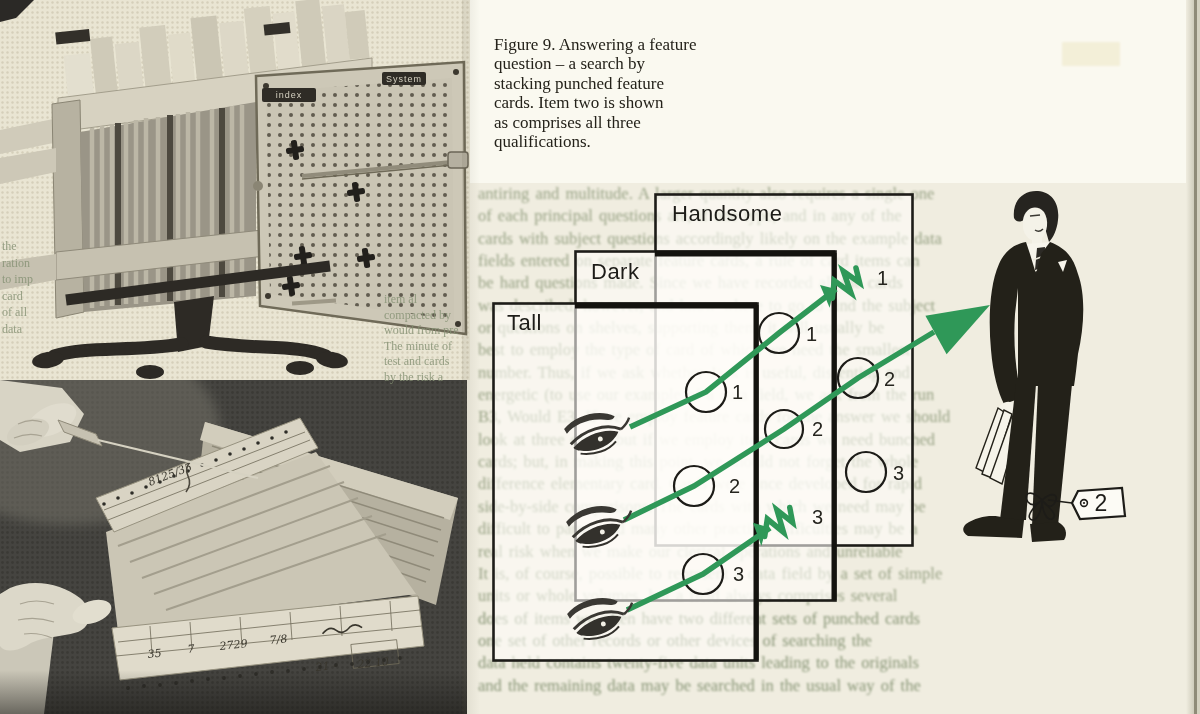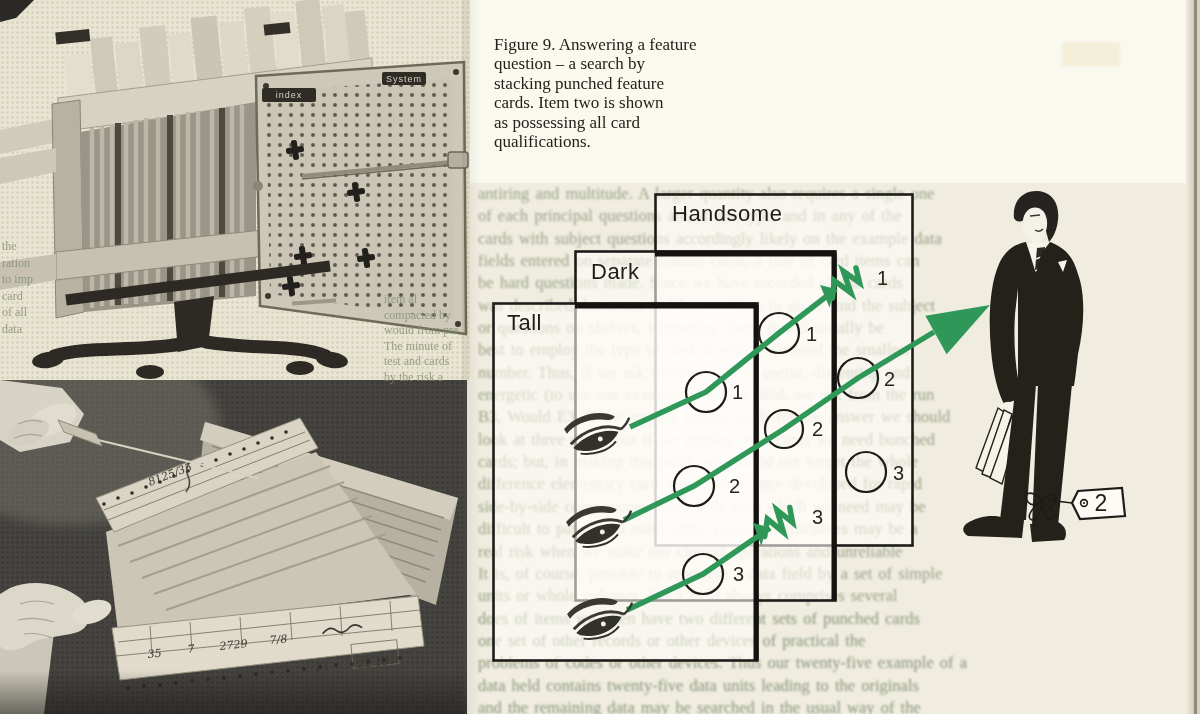--- a/index.html
+++ b/index.html
@@ -299,22 +299,21 @@
     <div>B3, Would E3. If we employ feature cards for the answer we should</div>
     <div>look at three cards, but if we employ item cards we need bunched</div>
     <div>cards; but, in making this point, we should not forget the whole</div>
     <div>difference elementary card. Cards were once developed for rapid</div>
     <div>side-by-side comparisons. The cards with which we need may be</div>
     <div>difficult to parse, and many other practical difficulties may be a</div>
     <div>real risk when we make our clerical operations and unreliable</div>
     <div>It is, of course, possible to represent a data field by a set of simple</div>
     <div>units or whole volumes, but a field always comprises several</div>
     <div>does of items we often have two different sets of punched cards</div>
-    <div>one set of other records or other devices of practical the</div>
-    <div>problems of codes or other devices. Thus our twenty-five example of a</div>
+    <div>one set of other records or other devices of searching the</div>
     <div>data held contains twenty-five data units leading to the originals</div>
     <div>and the remaining data may be searched in the usual way of the</div>
   </div>
   <div class="abs ghost-margin">
     <div>the</div>
     <div>ration</div>
     <div>to imp</div>
     <div>card</div>
     <div>of all</div>
     <div>data</div>
@@ -422,20 +421,20 @@
       <circle cx="146" cy="325" r="1.1" fill="#1d1c18"></circle>
       <text x="163" y="333" text-anchor="middle" class="tag-num">2</text>
     </g>
   </svg>
 
   <div class="abs caption">
     <span class="fig">Figure 9</span><span>. Answering a feature</span><br>
     <span>question – a search by</span><br>
     <span>stacking punched feature</span><br>
     <span>cards. Item two is shown</span><br>
-    <span>as possessing all card</span><br>
+    <span>as comprises all three</span><br>
     <span>qualifications.</span>
   </div>
 
   <div class="abs edge-a"></div>
   <div class="abs edge-b"></div>
   <div class="abs edge-c"></div>
 </div>
 
 </body></html>

